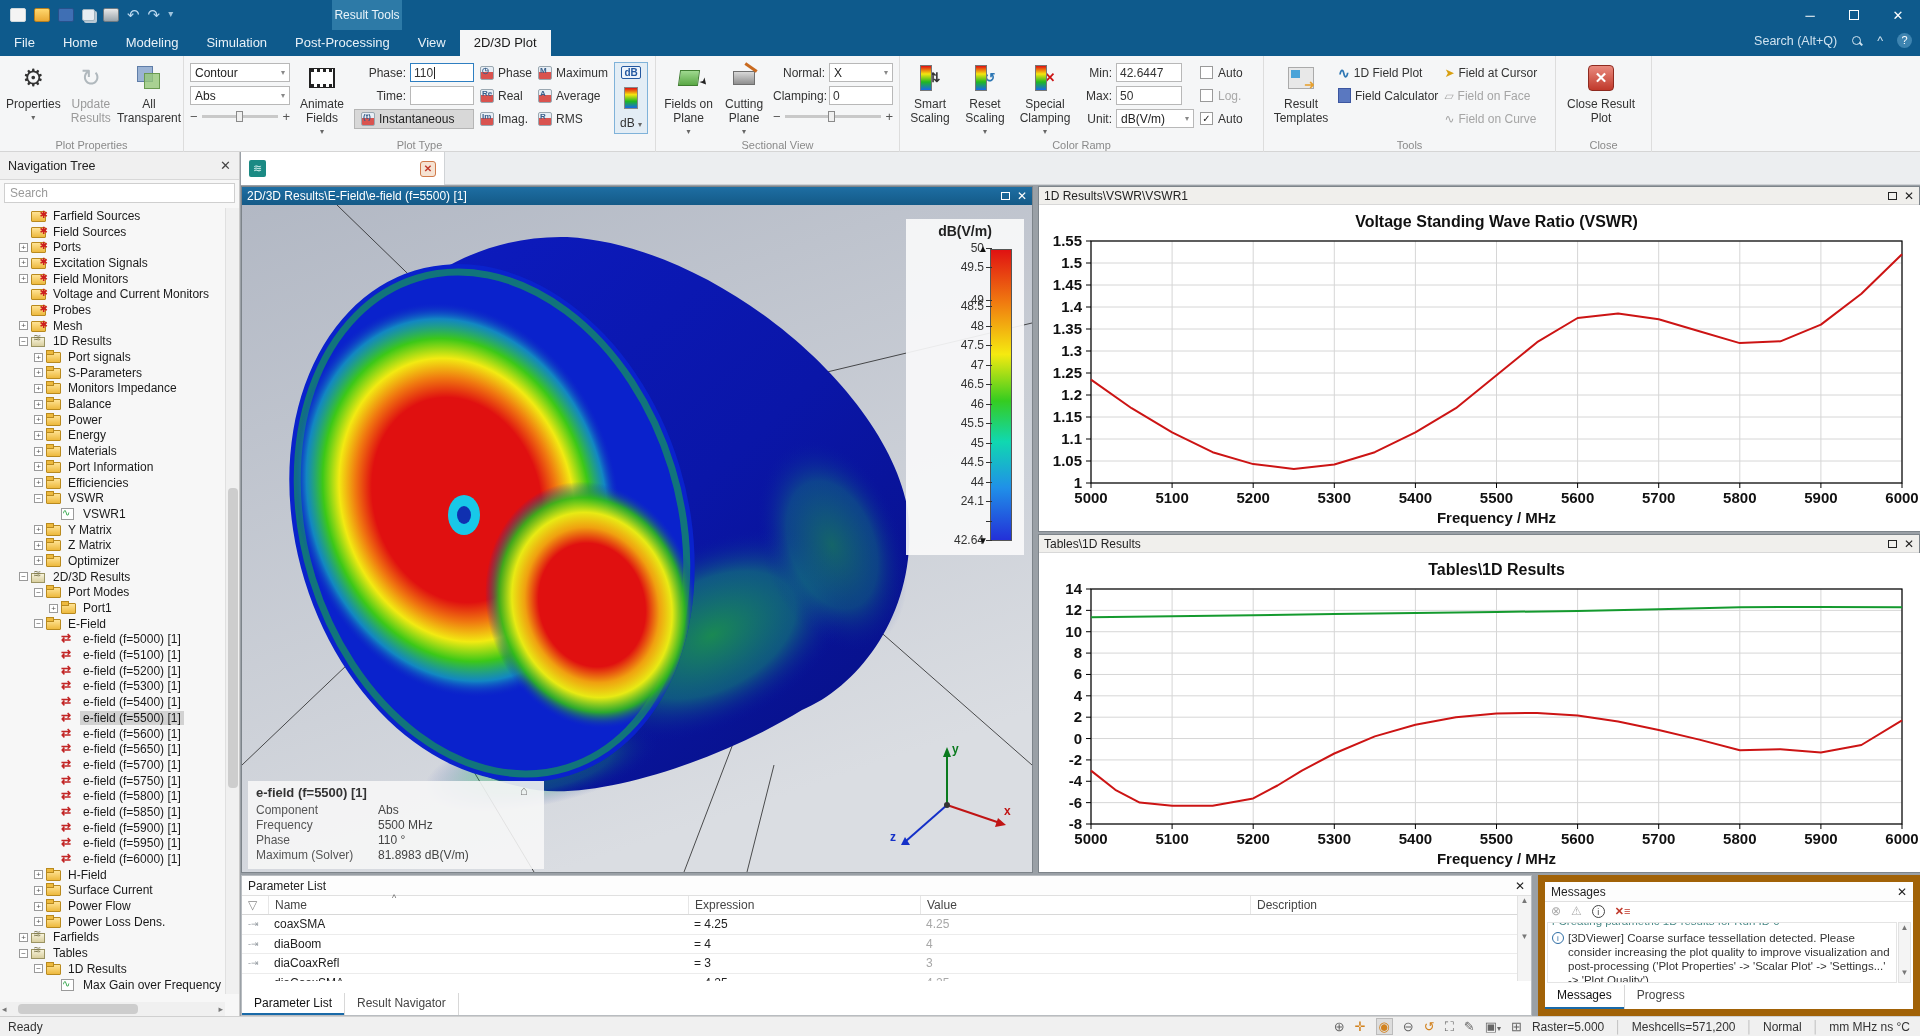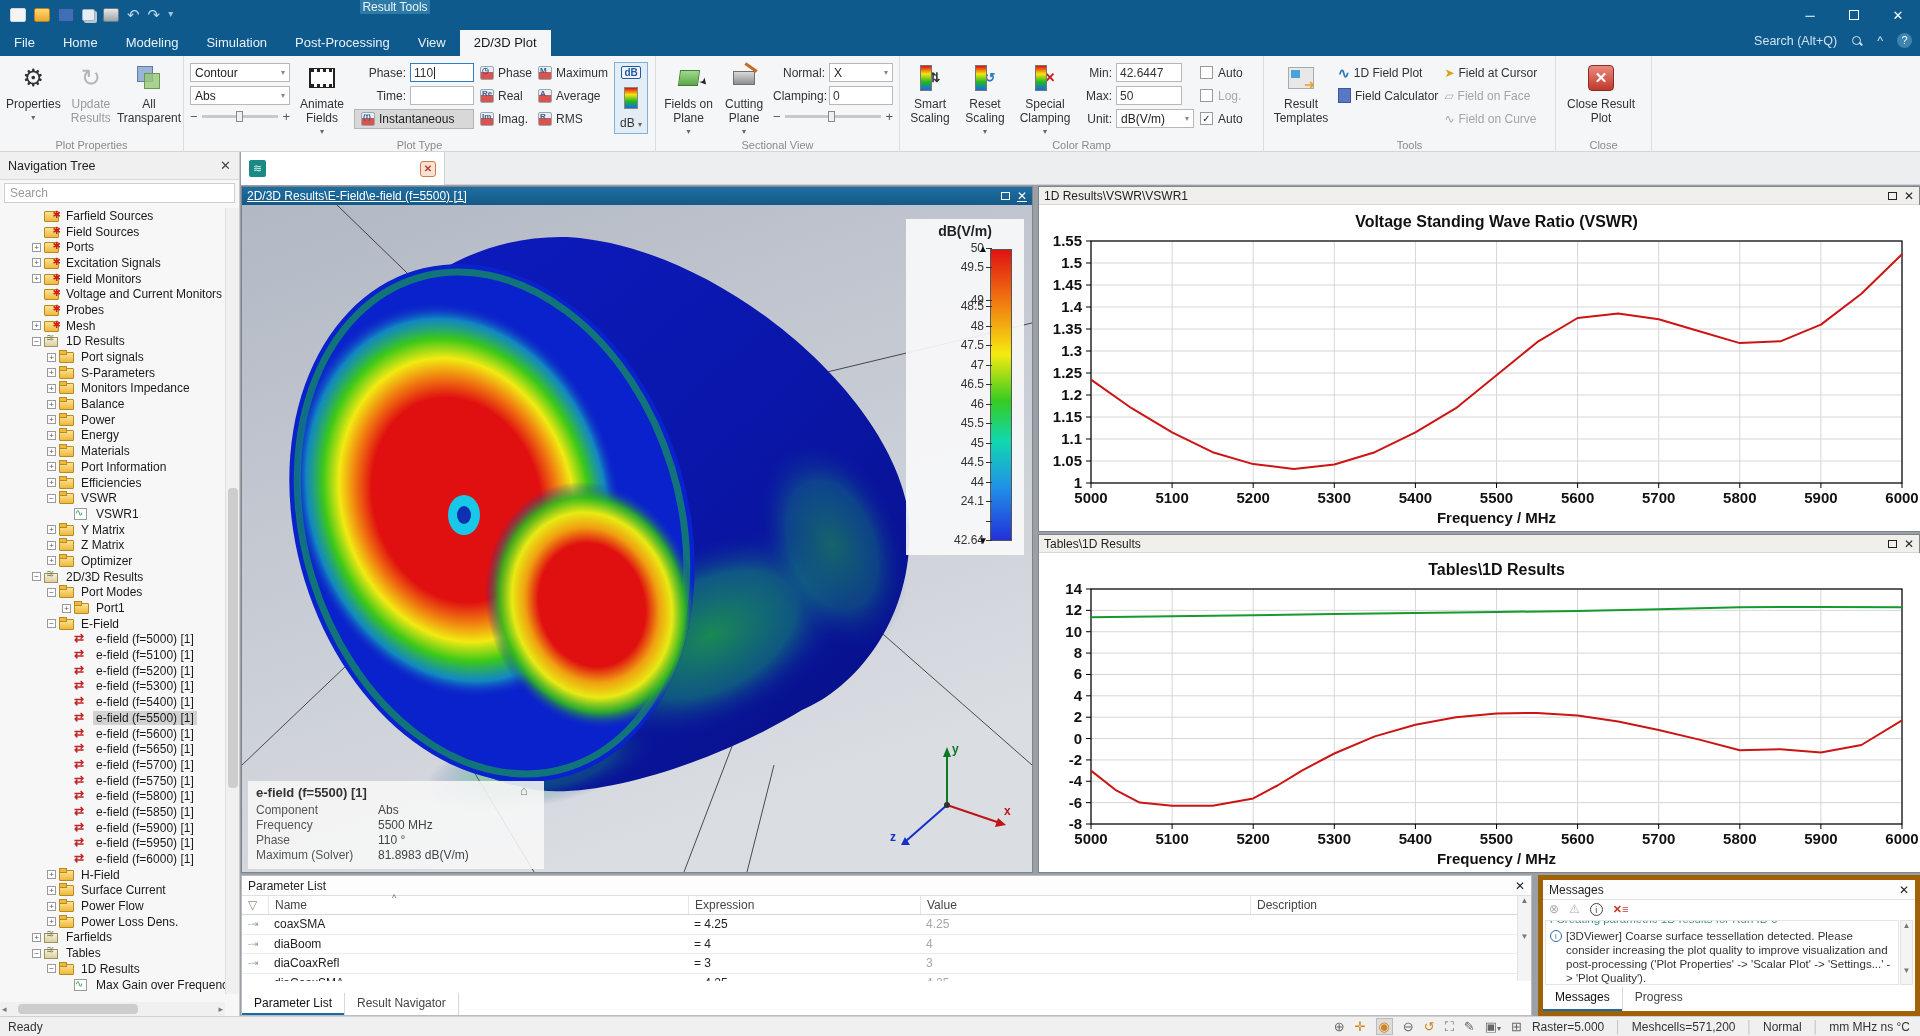--- a/index.html
+++ b/index.html
@@ -10,21 +10,21 @@
   .titlebar { position:absolute; left:0; top:0; width:1920px; height:30px; background:#0e5a8c; display:flex; align-items:center; }
   .qat { display:flex; align-items:center; gap:8px; padding-left:10px; }
   .qicon { width:16px; height:14px; display:inline-block; border-radius:2px; }
   .qi-new { background:#f4f4f4; border:1px solid #cfd8dc; }
   .qi-open { background:linear-gradient(#ffd76e,#eaa934); border:1px solid #b77f1e; }
   .qi-save { background:#3f6fb4; border:1px solid #27518c; }
   .qi-copy { background:#e7edf2; border:1px solid #9fb3c0; box-shadow:2px 2px 0 #b8c8d4; width:13px; height:12px; }
   .qi-print{ background:linear-gradient(#e8e8e8,#9aa4ab); border:1px solid #6e7a82; }
   .qi-undo,.qi-redo { color:#bcd9ef; font-size:15px; line-height:14px; width:auto; }
   .qi-more { color:#9fc4dd; font-size:10px; width:auto; }
-  .ctx-tab { position:absolute; left:360px; top:0; width:70px; height:14px; background:#2d7aa7; color:#eaf4fa; font-size:12px; display:flex; align-items:center; justify-content:center; }
+  .ctx-tab { position:absolute; left:332px; top:0; width:70px; height:30px; background:#2d7aa7; color:#eaf4fa; font-size:12px; display:flex; align-items:center; justify-content:center; }
   .wincontrols { position:absolute; right:0; top:0; height:30px; display:flex; }
   .wc { width:44px; height:30px; color:#fff; font-size:13px; display:flex; align-items:center; justify-content:center; }
   .wc-max i { display:block; width:10px; height:10px; border:1px solid #fff; }
 
   
   .tabrow { position:absolute; left:0; top:30px; width:1920px; height:26px; background:#0e5a8c; display:flex; align-items:flex-end; }
   .mtab { color:#e8f1f8; font-size:13px; padding:5px 14px 6px 14px; }
   .mtab.active { background:#f5f6f7; color:#1a1a1a; }
   .searcharea { position:absolute; right:8px; top:3px; display:flex; align-items:center; gap:14px; color:#cfe2ef; font-size:12.5px; }
   .mag { position:relative; width:12px; height:12px; display:inline-block; }
@@ -82,21 +82,21 @@
   .icon-rtpl::after { content:"➜"; position:absolute; right:-2px; bottom:-4px; color:#e8a02c; font-size:13px; }
 
   
   .mainarea { position:absolute; left:0; top:152px; width:1920px; height:864px; background:#9aa0a6; }
 
   
   .navpanel { position:absolute; left:0; top:0; width:240px; height:864px; background:#f7f7f7; border-right:1px solid #c8c8c8; }
   .navhdr { height:28px; display:flex; align-items:center; justify-content:space-between; padding:0 8px; font-size:12.5px; color:#222; background:#f0f0f0; border-bottom:1px solid #d8d8d8; }
   .navhdr .x { color:#444; font-size:13px; }
   .navsearch { margin:3px 4px; height:20px; border:1px solid #cfcfcf; background:#fff; font-size:12px; color:#9a9a9a; display:flex; align-items:center; padding:0 5px; }
-  .tree { position:absolute; left:0; top:56px; bottom:22px; right:14px; overflow:hidden; font-size:12px; color:#1a1a1a;margin-left:13px; }
+  .tree { position:absolute; left:0; top:56px; bottom:22px; right:14px; overflow:hidden; font-size:12px; color:#1a1a1a; }
   .trow { height:15.7px; display:flex; align-items:center; white-space:nowrap; }
   .trow.sel .tlabel { background:#d2d2d2; }
   .texp { width:9px; height:9px; border:1px solid #9a9a9a; background:#fff; font-size:8px; line-height:7px; text-align:center; color:#555; margin-right:3px; flex:none; }
   .texp.none { visibility:hidden; }
   .ticon { width:15px; height:12px; margin-right:4px; position:relative; flex:none; }
   .ticon.folder::before,.ticon.mfolder::before { content:""; position:absolute; inset:1px 0 0 0; background:linear-gradient(#ffe394,#edb93e); border:1px solid #b98a1e; border-radius:1px; }
   .ticon.folder::after { content:""; position:absolute; left:0; top:-1px; width:6px; height:3px; background:#edb93e; border:1px solid #b98a1e; }
   .ticon.mfolder::after { content:"✱"; position:absolute; right:-2px; top:-1px; color:#cc1f1f; font-size:10px; }
   .ticon.stack::before { content:""; position:absolute; inset:2px 1px 0 0; background:linear-gradient(#f7f3da,#d9cf9e); border:1px solid #9a9362; }
   .ticon.stack::after { content:"≋"; position:absolute; left:2px; top:-3px; color:#7a744a; font-size:10px; }
@@ -113,21 +113,21 @@
   .docarea { position:absolute; left:241px; top:0; right:0; height:864px; }
   .doctabbar { position:absolute; left:0; top:0; right:0; height:33px; background:#eceef0; border-bottom:1px solid #cfd2d5; }
   .doctab { position:absolute; left:0px; top:0; width:204px; height:33px; background:#fff; border-right:1px solid #d0d3d6; display:flex; align-items:center; justify-content:space-between; padding:0 8px; }
   .teal-ico { width:17px; height:17px; background:#1b8a84; border-radius:2px; color:#d8f2ef; font-size:11px; text-align:center; line-height:16px; }
   .tabclose { width:16px; height:16px; border:1px solid #d07a4a; border-radius:3px; background:#f6e3d3; color:#c0392b; font-size:10px; font-weight:bold; text-align:center; line-height:14px; }
 
   
   .win { position:absolute; background:#fff; border:1px solid #7d848a; }
   .wtitle { height:18px; display:flex; align-items:center; justify-content:space-between; padding:0 5px; font-size:12px; }
   .wtitle .wt-ico { display:flex; gap:7px; align-items:center; }
-  .w3d .wtitle { background:linear-gradient(#1e6ea3,#145a87); color:#fff;text-decoration:underline; }
+  .w3d .wtitle { background:linear-gradient(#1e6ea3,#145a87); color:#fff; }
   .wlight .wtitle { background:#f0efec; color:#222; border-bottom:1px solid #d8d8d8; }
   .sqico { display:inline-block; width:9px; height:8px; border:1px solid currentColor; }
   .win3d { left:0; top:34px; width:792px; height:687px; }
   .winvswr { left:797px; top:34px; right:0; height:346px; }
   .wintables { left:797px; top:382px; right:0; height:339px; }
 
   .view3d { position:relative; width:100%; height:667px; overflow:hidden; }
   .cbar-panel { position:absolute; right:8px; top:14px; width:118px; height:336px; background:rgba(248,249,250,0.92); }
   .cbar-title { text-align:center; font-size:14px; font-weight:bold; color:#222; padding-top:4px; }
   .cbar-bar { position:absolute; right:12px; top:30px; width:22px; height:292px; border:1px solid #555;
@@ -159,21 +159,21 @@
   .pp-rows { height:66px; overflow:hidden; position:relative; }
   .prow { display:flex; height:19.5px; border-bottom:1px solid #ececec; font-size:12px; color:#222; align-items:center; }
   .prow .pc.c0 { color:#9aa0a6; font-size:9px; }
   .prow .pc { border-left:none; }
   .prow .val { color:#a8a8a8; }
   .pp-scroll { position:absolute; right:0; top:20px; bottom:34px; width:14px; background:#f4f4f4; border-left:1px solid #e2e2e2; font-size:8px; color:#777; text-align:center; }
   .pp-tabs { position:absolute; left:0; bottom:0; height:22px; display:flex; font-size:12px; }
   .ptab { padding:3px 12px; color:#444; border-right:1px solid #d8d8d8; }
   .ptab.active { color:#111; box-shadow:inset 0 -2px 0 #1a6aa8; background:#fff; }
 
-  .msgpanel { position:absolute; left:1297px; top:0; right:0; height:141px; background:#fff; border:5px solid #a16207; }
+  .msgpanel { position:absolute; left:1297px; top:0; right:0; height:141px; background:#fff; border:7px solid #a16207; }
   .msg-toolbar { height:18px; display:flex; align-items:center; gap:10px; padding:0 6px; }
   .mt-ico { font-size:12px; color:#aaa; }
   .mt-info { width:13px; height:13px; border-radius:50%; border:1px solid #444; color:#444; font-size:9px; text-align:center; line-height:12px; }
   .mt-clear { color:#c0392b; font-weight:bold; font-size:11px; }
   .msg-list { position:absolute; left:2px; right:16px; top:40px; bottom:26px; overflow:hidden; border:1px solid #e4e4e4; padding:0 4px; }
   .msg-clip { margin-top:-8px; white-space:nowrap; font-size:11.5px; color:#4a8a87; display:flex; gap:4px; }
   .msg-item { display:flex; gap:4px; font-size:11.5px; color:#333; line-height:14px; margin-top:4px; }
   .msg-item .mi { flex:none; width:12px; height:12px; border-radius:50%; border:1px solid #2e6da4; color:#2e6da4; font-size:8px; text-align:center; line-height:11px; margin-top:1px; }
   .msg-scroll { position:absolute; right:2px; top:40px; bottom:26px; width:13px; background:#f4f4f4; border:1px solid #e2e2e2; font-size:8px; color:#777; text-align:center; }
   .msg-tabs { position:absolute; left:0; bottom:0; height:24px; display:flex; font-size:12px; }

